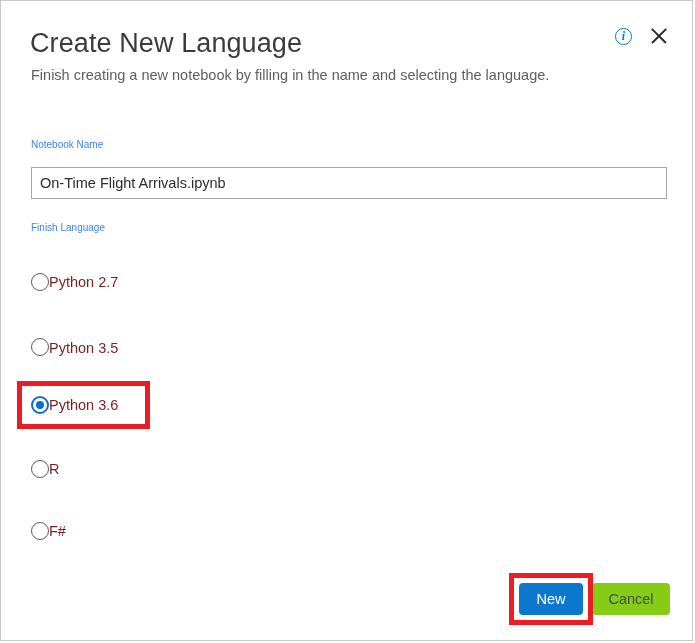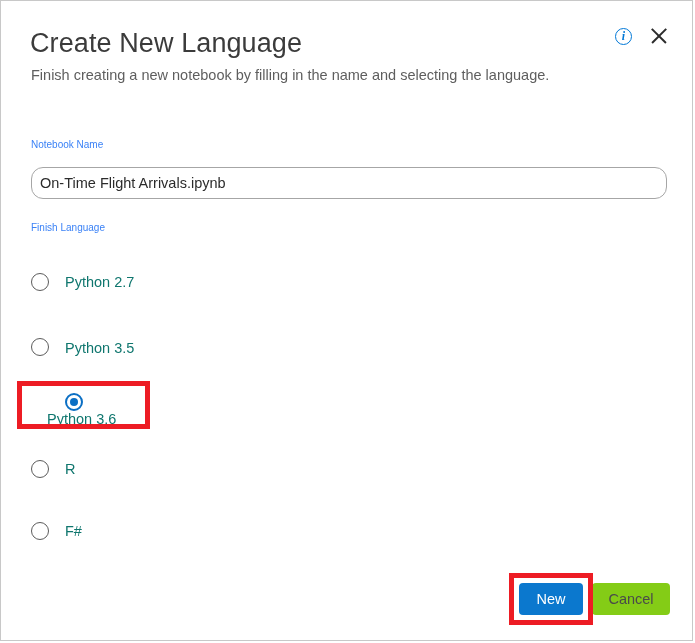--- a/index.html
+++ b/index.html
@@ -106,21 +106,21 @@
     width: 636px;
     height: 32px;
     border: 1px solid #a6a6a6;
     background: #ffffff;
     box-sizing: border-box;
     font-family: "Liberation Sans", sans-serif;
     font-size: 14.5px;
     color: #2b2b2b;
     padding: 0 8px;
     outline: none;
-    border-radius: 12px;
+    border-radius: 0;
   }
 
   
   .radio-row {
     position: absolute;
     left: 30px;
     display: flex;
     align-items: center;
     cursor: pointer;
     height: 24px;
@@ -144,23 +144,22 @@
     left: 50%;
     top: 50%;
     width: 8px;
     height: 8px;
     margin-left: -4px;
     margin-top: -4px;
     border-radius: 50%;
     background: #0b6fc4;
   }
   .radio-label {
-    margin-left: 16px;
-    font-size: 14.5px;
-    color: #0f766e;
+    font-size: 14.5px;
+    color: #7f1d1d;
     white-space: nowrap;
   }
 
   
   .annotation-box {
     position: absolute;
     border: 5px solid #ed1c24;
     box-sizing: border-box;
     pointer-events: none;
   }
@@ -226,21 +225,21 @@
   <div class="radio-row" style="top:269px;">
     <span class="radio-mark"></span>
     <span class="radio-label">Python 2.7</span>
   </div>
 
   <div class="radio-row" style="top:331px;align-items:flex-end;">
     <span class="radio-mark"></span>
     <span class="radio-label">Python 3.5</span>
   </div>
 
-  <div class="radio-row selected" style="top:392px;flex-direction:column;">
+  <div class="radio-row selected" style="top:392px;">
     <span class="radio-mark"></span>
     <span class="radio-label">Python 3.6</span>
   </div>
 
   <div class="radio-row" style="top:456px;">
     <span class="radio-mark"></span>
     <span class="radio-label">R</span>
   </div>
 
   <div class="radio-row" style="top:518px;">

